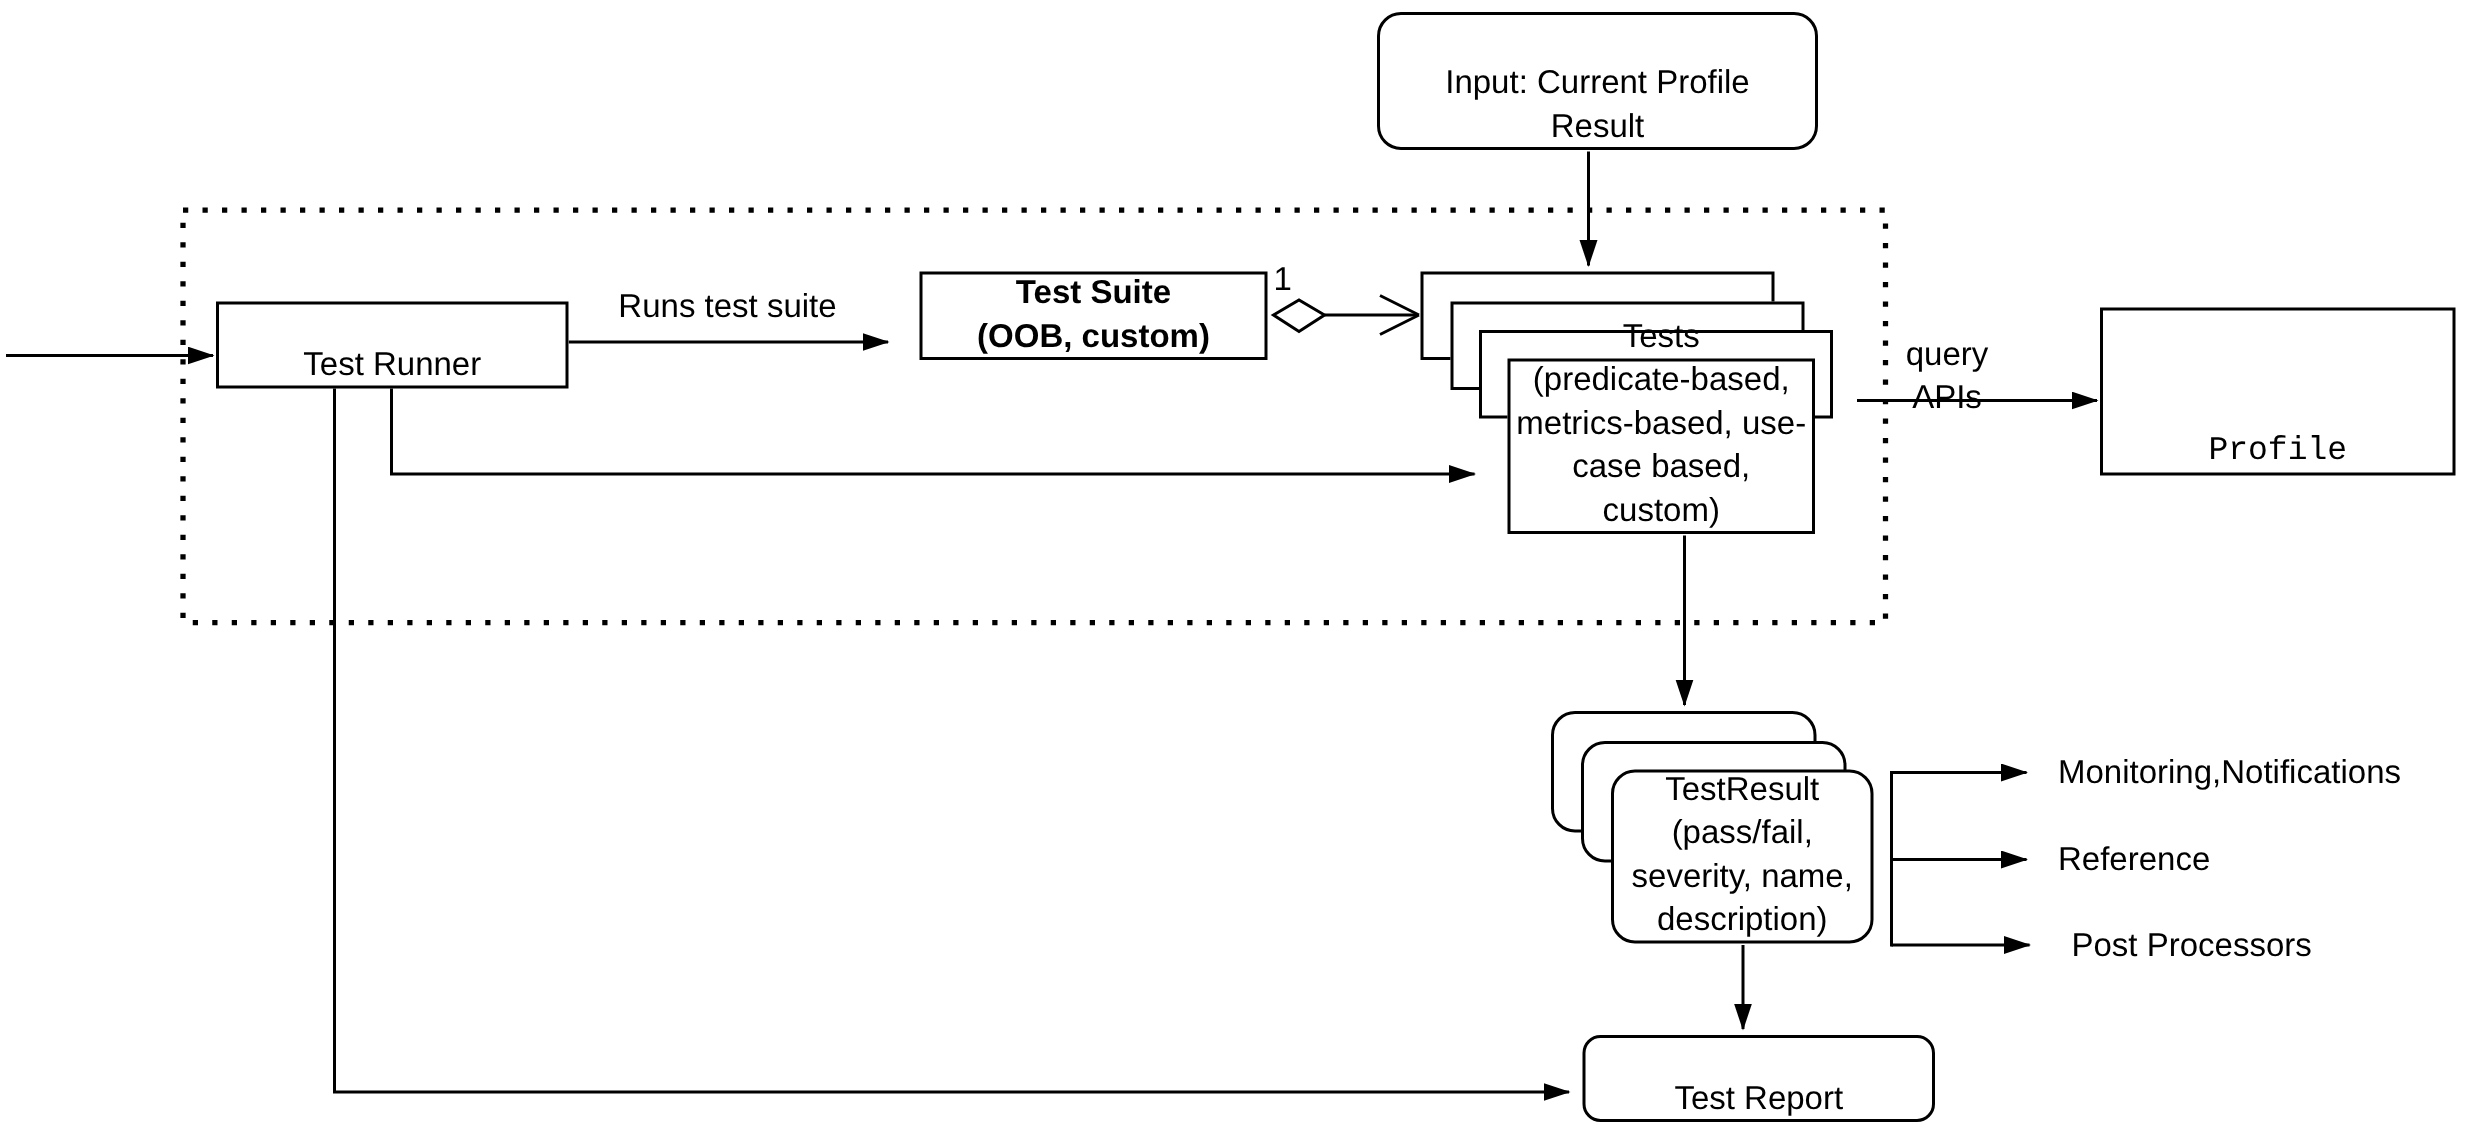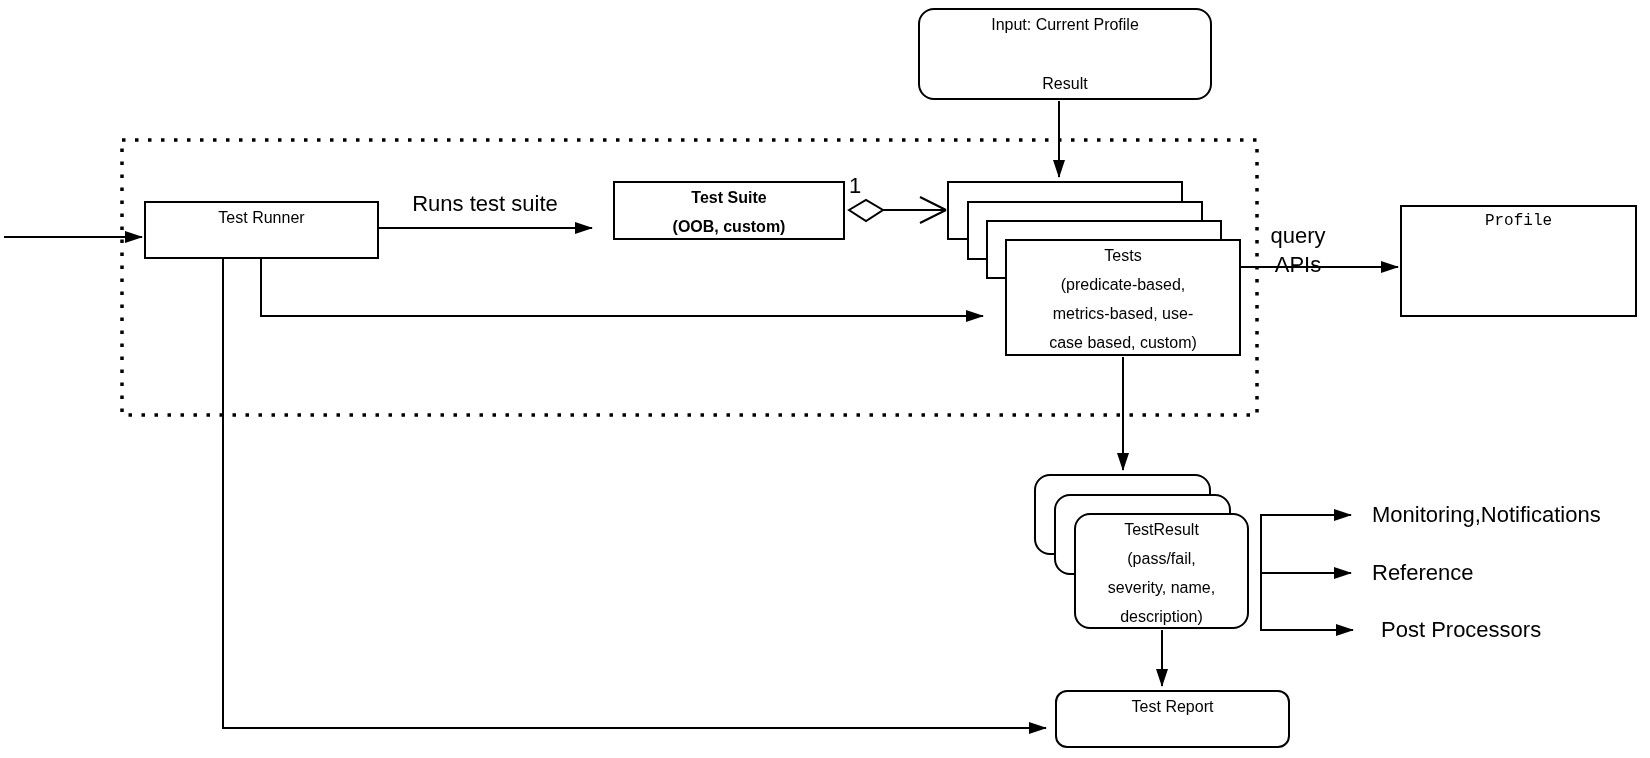--- a/index.html
+++ b/index.html
@@ -14,23 +14,23 @@
     overflow: hidden;
   }
   svg.layer { position: absolute; left: 0; top: 0; width: 1650px; height: 758px; }
   .node {
     position: absolute;
     background: #ffffff;
     border: 2.5px solid #000000;
     display: flex;
     flex-direction: column;
     align-items: center;
-    justify-content: space-between;
+    justify-content: flex-end;
     text-align: center;
-    font-size: 16px;
+    font-size: 22px;
     line-height: 29px;
   }
   .rounded   { border-radius: 16px; }
   .rounded-s { border-radius: 12px; }
   .lbl {
     position: absolute;
     font-size: 22px;
     line-height: 29px;
     white-space: nowrap;
   }
@@ -87,21 +87,21 @@
 
   <div class="node" style="left:613px; top:181px; width:232px; height:59px;font-weight:bold;">
     <div>Test Suite</div>
     <div>(OOB, custom)</div>
   </div>
 
   <div class="node" style="left:947px; top:181px; width:236px; height:59px;"></div>
   <div class="node" style="left:967px; top:201px; width:236px; height:59px;"></div>
   <div class="node" style="left:986px; top:220px; width:236px; height:59px;"></div>
 
-  <div class="node" style="left:1005px; top:239px; width:236px; height:117px;">
+  <div class="node" style="left:1005px; top:239px; width:205px; height:117px;">
     <div>Tests</div>
     <div>(predicate-based,</div>
     <div>metrics-based, use-</div>
     <div>case based, custom)</div>
   </div>
 
   <div class="node" style="left:1400px; top:205px; width:237px; height:112px;font-family:Liberation Mono, monospace;">
     <div>Profile</div>
   </div>
 

